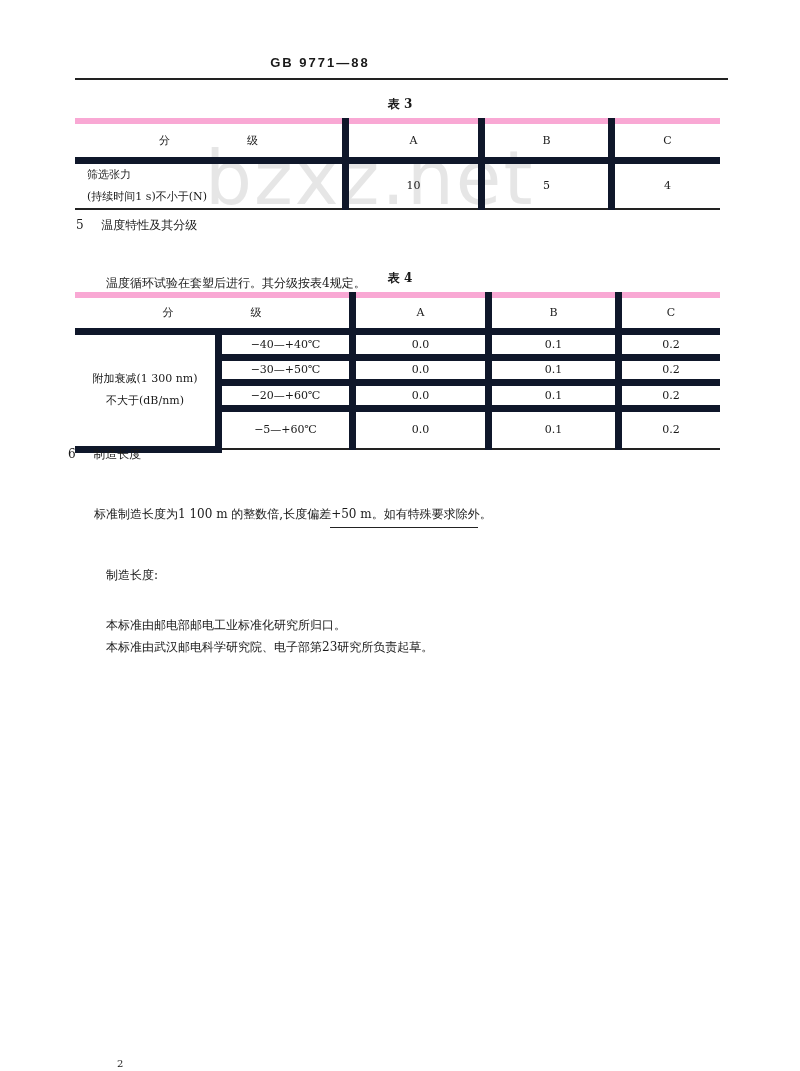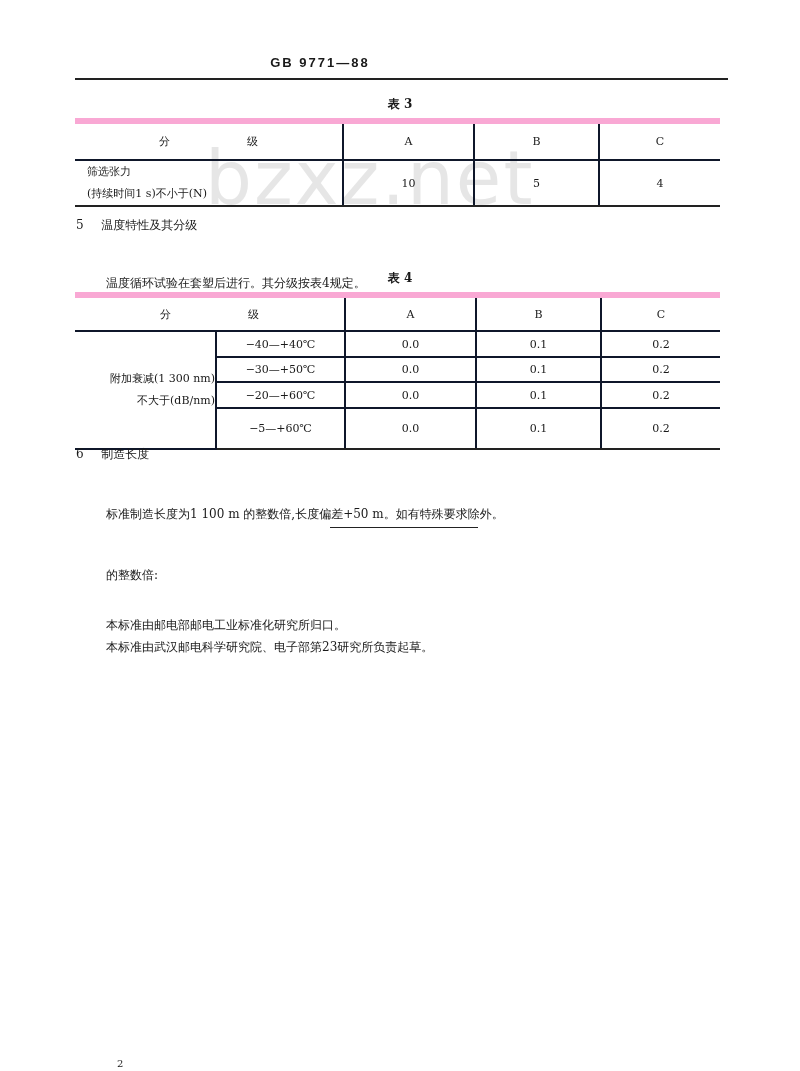--- a/index.html
+++ b/index.html
@@ -4,21 +4,21 @@
 <style>
   html, body { margin: 0; padding: 0; background: #fff; }
   body { width: 800px; height: 1071px; position: relative; overflow: hidden;
          font-family: "DejaVu Serif", "Liberation Serif", serif; color: #1a1a1a; }
   .abs { position: absolute; }
   .doc-id { top: 55px; left: 0; width: 640px; text-align: center; font-family: "Liberation Sans", sans-serif;
             font-weight: bold; font-size: 13px; letter-spacing: 2px; }
   .rule-top { top: 78px; left: 75px; width: 653px; height: 2px; background: #222; }
   .caption { left: 0; width: 800px; text-align: center; font-size: 12px; font-weight: bold; }
   table.t { position: absolute; border-collapse: collapse; font-size: 11px; }
-  table.t td { border: 2px solid #0f172a; text-align: center; vertical-align: middle; padding: 0; }
+  table.t td { border: 7px solid #0f172a; text-align: center; vertical-align: middle; padding: 0; }
   table.t tr:first-child td { border-top: 6px solid #f9a8d4; }
   table.t tr:last-child td { border-bottom: 2px solid #222; text-align: center; }
   table.t td:first-child { border-left: none; }
   table.t td:last-child { border-right: none; }
   .left-cell { text-align: left !important; padding-left: 12px !important; line-height: 22px; }
   .sec-title { font-weight: normal; font-size: 12px; }
   .para { font-size: 12px; margin-top: 28px; }
   .watermark { top: 135px; left: 205px; font-family: "DejaVu Sans", sans-serif; font-weight: normal;
                font-size: 74px; color: rgba(200,200,200,0.45); letter-spacing: 2px; pointer-events: none; }
   .sep { top: 527px; left: 330px; width: 148px; height: 1px; background: #222; }
@@ -71,21 +71,21 @@
     <td colspan="2" style="width:267px;">
       <span>分</span>
       <span style="display:inline-block;width:70px;"></span>
       <span>级</span>
     </td>
     <td style="width:129px;">A</td>
     <td style="width:123px;">B</td>
     <td>C</td>
   </tr>
   <tr style="height:26px;">
-    <td rowspan="4" style="width:140px; line-height:22px;text-align:right;">
+    <td rowspan="4" style="width:140px; line-height:22px;">
       <div>附加衰减(1 300 nm)</div>
       <div>不大于(dB/nm)</div>
     </td>
     <td style="width:127px;text-align:center;">−40—+40℃</td>
     <td>0.0</td>
     <td>0.1</td>
     <td>0.2</td>
   </tr>
   <tr style="height:25px;">
     <td>−30—+50℃</td>
@@ -101,26 +101,26 @@
   </tr>
   <tr style="height:41px;">
     <td>−5—+60℃</td>
     <td>0.0</td>
     <td>0.1</td>
     <td>0.2</td>
   </tr>
 </tbody>
   </table>
 
-<div class="abs sec-title" style="top:446px; left:76px;">
+<div class="abs sec-title" style="top:446px; left:68px;">
   <span>6</span>
   <span style="display:inline-block;width:10px;"></span>
   <span>制造长度</span>
 </div>
-<div class="abs para" style="top:478px; left:106px;">标准制造长度为1 100 m 的整数倍,长度偏差+50 m。如有特殊要求除外。</div>
+<div class="abs para" style="top:478px; left:94px;">标准制造长度为1 100 m 的整数倍,长度偏差+50 m。如有特殊要求除外。</div>
 
 <div class="abs sep"></div>
 
-<div class="abs sec-title" style="top:567px; left:106px;">的整数倍:</div>
+<div class="abs sec-title" style="top:567px; left:106px;">制造长度:</div>
 <div class="abs para" style="top:589px; left:106px;">本标准由邮电部邮电工业标准化研究所归口。</div>
 <div class="abs para" style="top:611px; left:106px;">本标准由武汉邮电科学研究院、电子部第23研究所负责起草。</div>
 
 <div class="abs page-num">2</div>
 
 </body></html>

